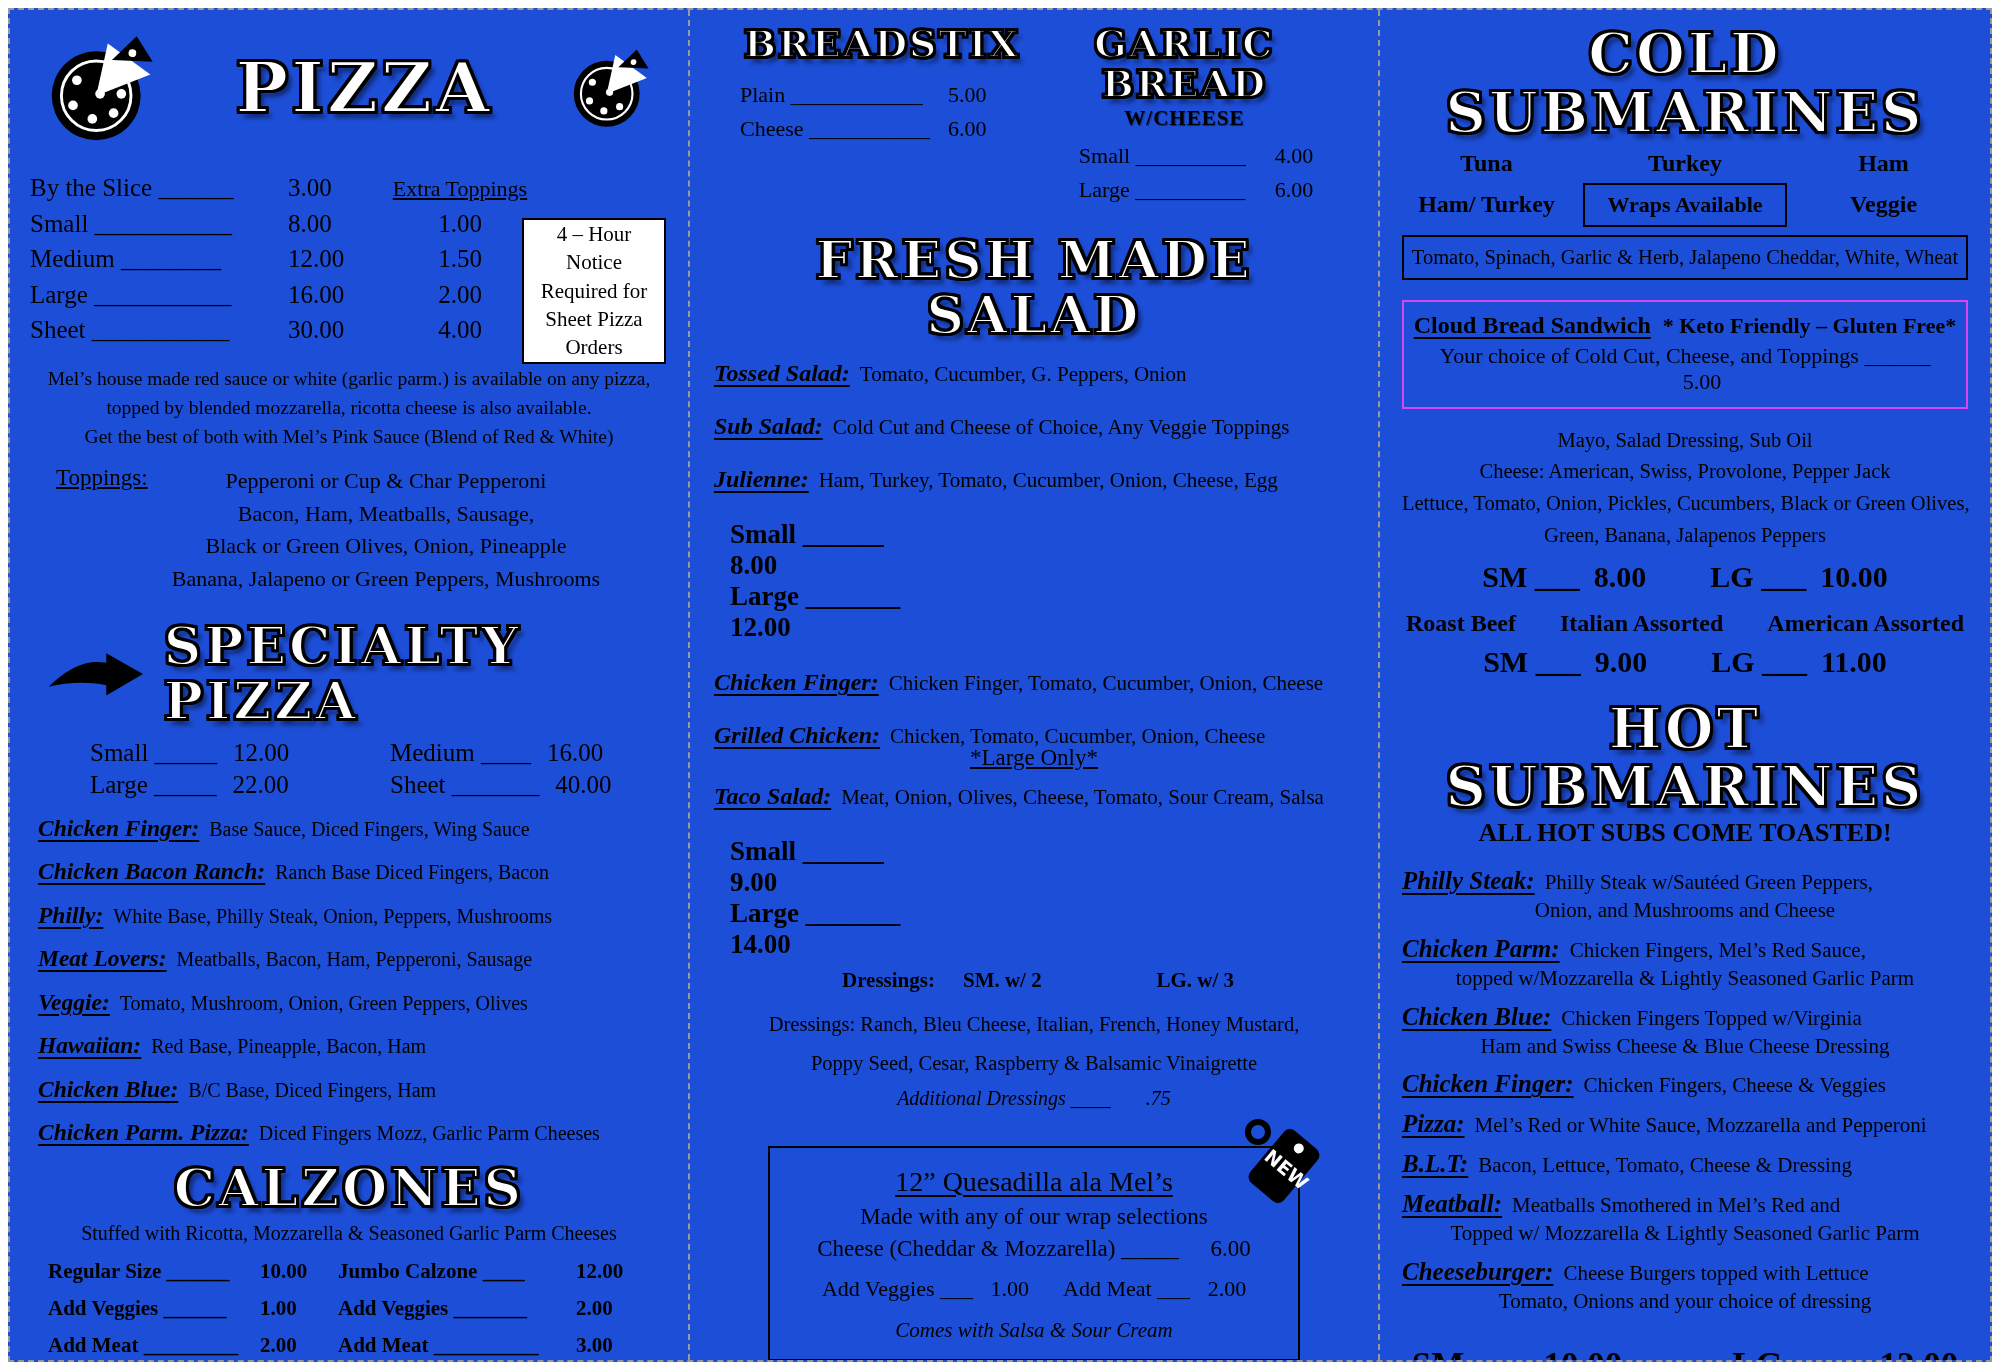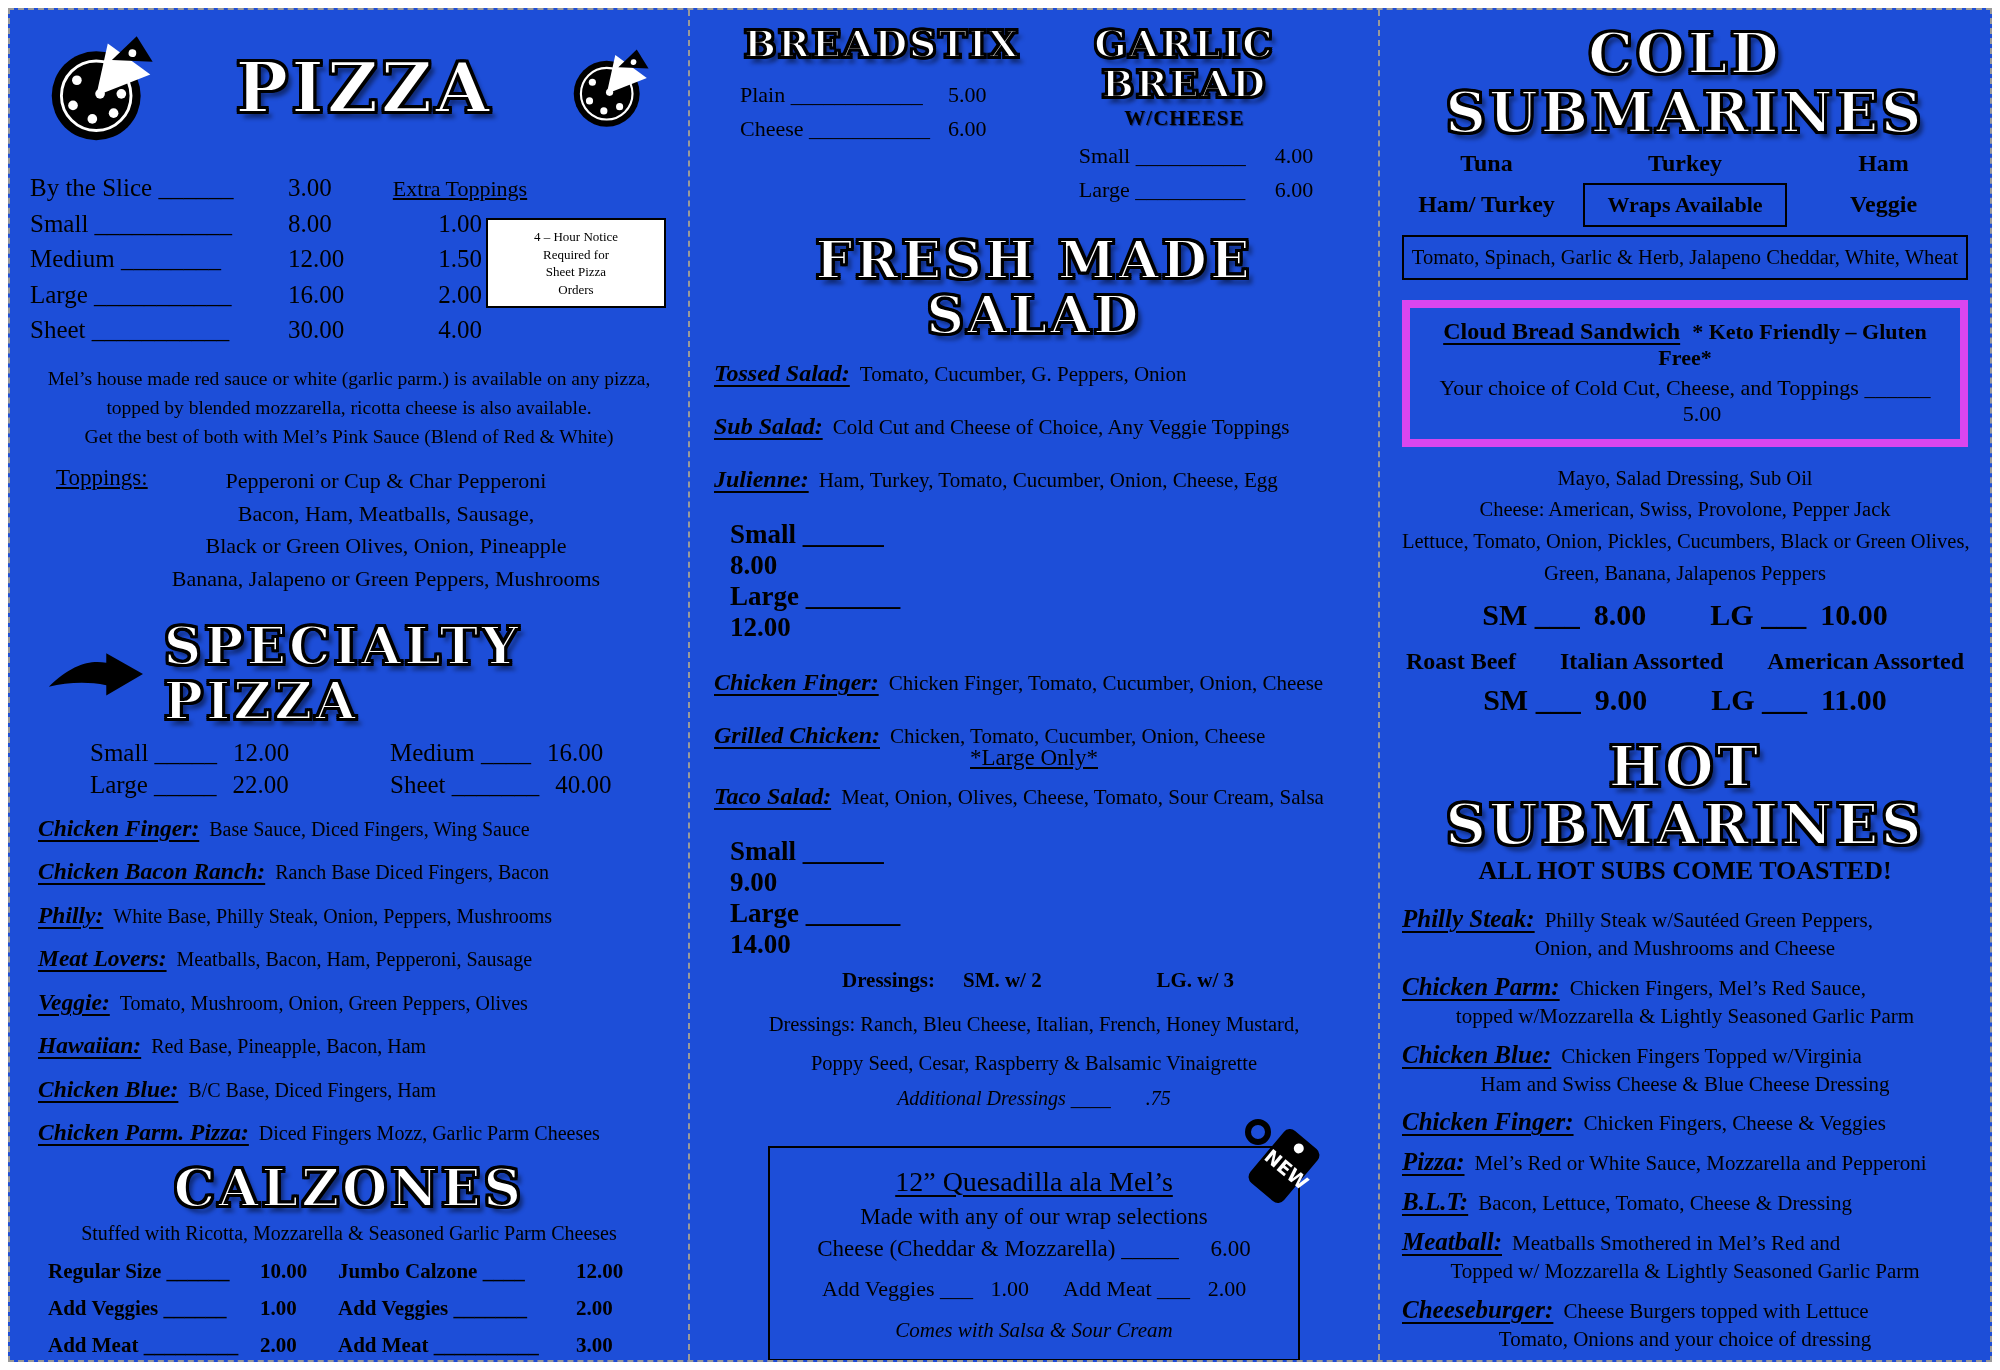--- a/index.html
+++ b/index.html
@@ -46,23 +46,23 @@
   .pizza-icon.big   { width: 116px; height: 116px; }
   .pizza-icon.small { width: 86px;  height: 86px; }
 
   .pz-prices { position: relative; margin-top: 18px; font-size: 25px; }
   .prow { display: flex; align-items: baseline; line-height: 1.42; }
   .plabel { width: 258px; }
   .pprice { width: 92px; }
   .pextra { width: 160px; text-align: center; }
   .pextra.hdrcell { font-size: 22px; }
   .notice-box {
-    position: absolute; right: 2px; top: 48px; width: 180px;
-    border: 2px solid #000; text-align: center; font-size: 13px;
-    padding: 8px 6px; line-height: 1.35; background: #fff;
+    position: absolute; right: 2px; top: 48px; width: 144px;
+    border: 2px solid #000; text-align: center; font-size: 21px;
+    padding: 0 6px; line-height: 1.35; background: #fff;
   }
 
   .note { margin-top: 16px; text-align: center; font-size: 19.5px; line-height: 1.5; }
 
   .toppings { position: relative; margin-top: 14px; font-size: 22px; }
   .tlabel { position: absolute; left: 26px; top: 0; font-size: 23px; }
   .tlines { text-align: center; padding-left: 74px; line-height: 1.48; }
 
   .sp-header { display: flex; align-items: center; gap: 16px; margin: 24px 0 6px 14px; }
   .arrow-icon { width: 118px; height: 56px; display: inline-block; }
@@ -133,21 +133,21 @@
   .kids-rows .kr { text-align: left; }
   .kids-rows .kb { font-weight: 700; }
 
   
   .cold-grid {
     display: grid; grid-template-columns: 1fr 1.35fr 1fr; align-items: center;
     row-gap: 6px; margin-top: 8px; font-weight: 700; font-size: 24px; text-align: center;
   }
   .wrapbox { display: inline-block; border: 2px solid #000; padding: 7px 22px; font-size: 22px; }
   .wraps-line { border: 2px solid #000; margin-top: 8px; padding: 9px 4px; text-align: center; font-size: 20.5px; white-space: nowrap; }
-  .cloud-box { border: 8px solid #d946ef; margin-top: 20px; padding: 10px 6px 12px; text-align: center; }
+  .cloud-box { border: 2px solid #d946ef; margin-top: 20px; padding: 10px 6px 12px; text-align: center; }
   .cloud-t { font-weight: 700; font-size: 24px; text-decoration: underline; text-underline-offset: 4px; }
   .cloud-sfx { font-weight: 700; font-size: 22px; margin-left: 8px; }
   .cloud-line { font-size: 22px; margin-top: 4px; }
   .cloud-line .pr { margin-left: 34px; }
   .cold-lines { margin-top: 16px; text-align: center; font-size: 20.5px; line-height: 1.55; white-space: nowrap; }
   .subprice { display: flex; justify-content: center; align-items: baseline; font-weight: 700; font-size: 30px; margin-top: 8px; }
   .subprice .pr { margin-left: 14px; }
   .subprice .gap { width: 64px; }
   .meats { display: flex; justify-content: space-between; font-weight: 700; font-size: 24px; margin: 16px 4px 2px; }
   .hot-hd { text-align: center; margin-top: 20px; }

